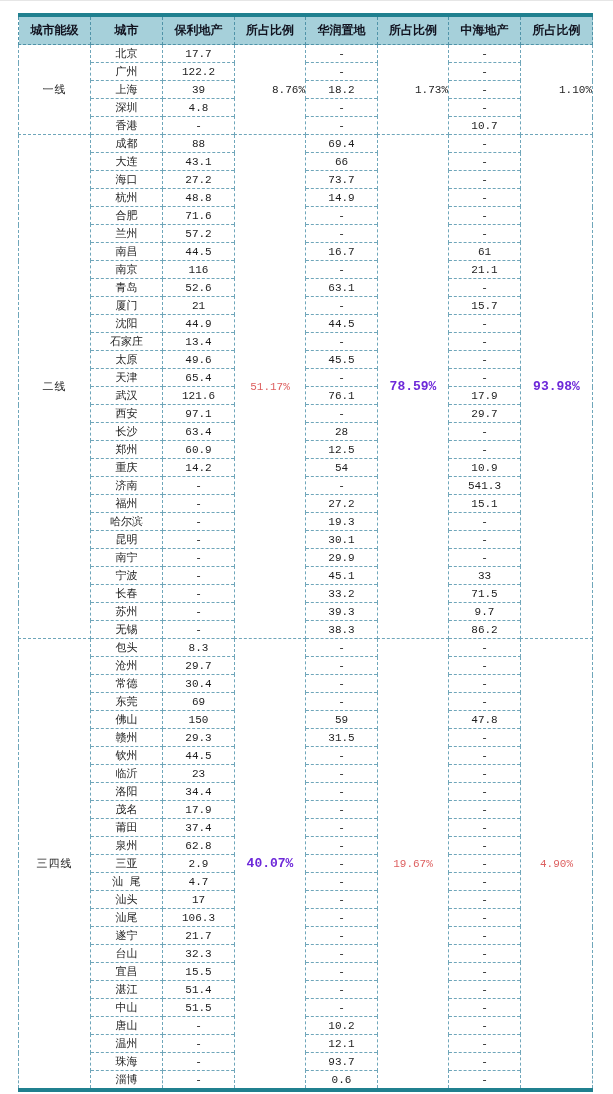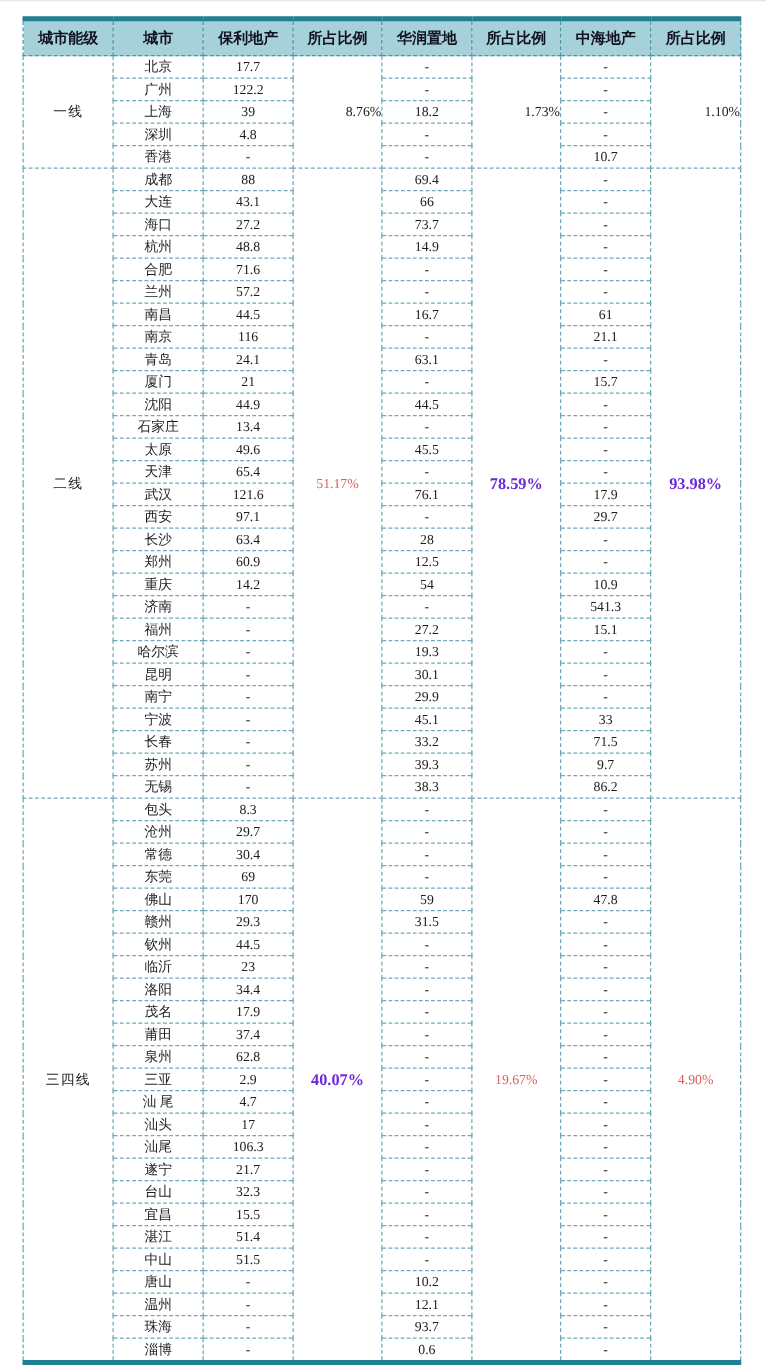--- a/index.html
+++ b/index.html
@@ -7,21 +7,21 @@
     padding: 0;
     background: #ffffff;
   }
   .page {
     position: relative;
     width: 613px;
     height: 1094px;
     background: #ffffff;
     border-top: 1px solid #e6e6e6;
     box-sizing: border-box;
-    font-family: Liberation Serif, serif;
+    font-family: Liberation Mono, monospace;
   }
   table.reserve {
     position: absolute;
     left: 18px;
     top: 12px;
     width: 574px;
     border-collapse: collapse;
     table-layout: fixed;
     border-bottom: 4px solid #20808f;
   }
@@ -168,21 +168,21 @@
           <td>61</td>
         </tr>
         <tr>
           <td>南京</td>
           <td>116</td>
           <td>-</td>
           <td>21.1</td>
         </tr>
         <tr>
           <td>青岛</td>
-          <td>24.1</td>
+          <td>52.6</td>
           <td>63.1</td>
           <td>-</td>
         </tr>
         <tr>
           <td>厦门</td>
           <td>21</td>
           <td>-</td>
           <td>15.7</td>
         </tr>
         <tr>
@@ -316,21 +316,21 @@
           <td>-</td>
         </tr>
         <tr>
           <td>东莞</td>
           <td>69</td>
           <td>-</td>
           <td>-</td>
         </tr>
         <tr>
           <td>佛山</td>
-          <td>170</td>
+          <td>150</td>
           <td>59</td>
           <td>47.8</td>
         </tr>
         <tr>
           <td>赣州</td>
           <td>29.3</td>
           <td>31.5</td>
           <td>-</td>
         </tr>
         <tr>

